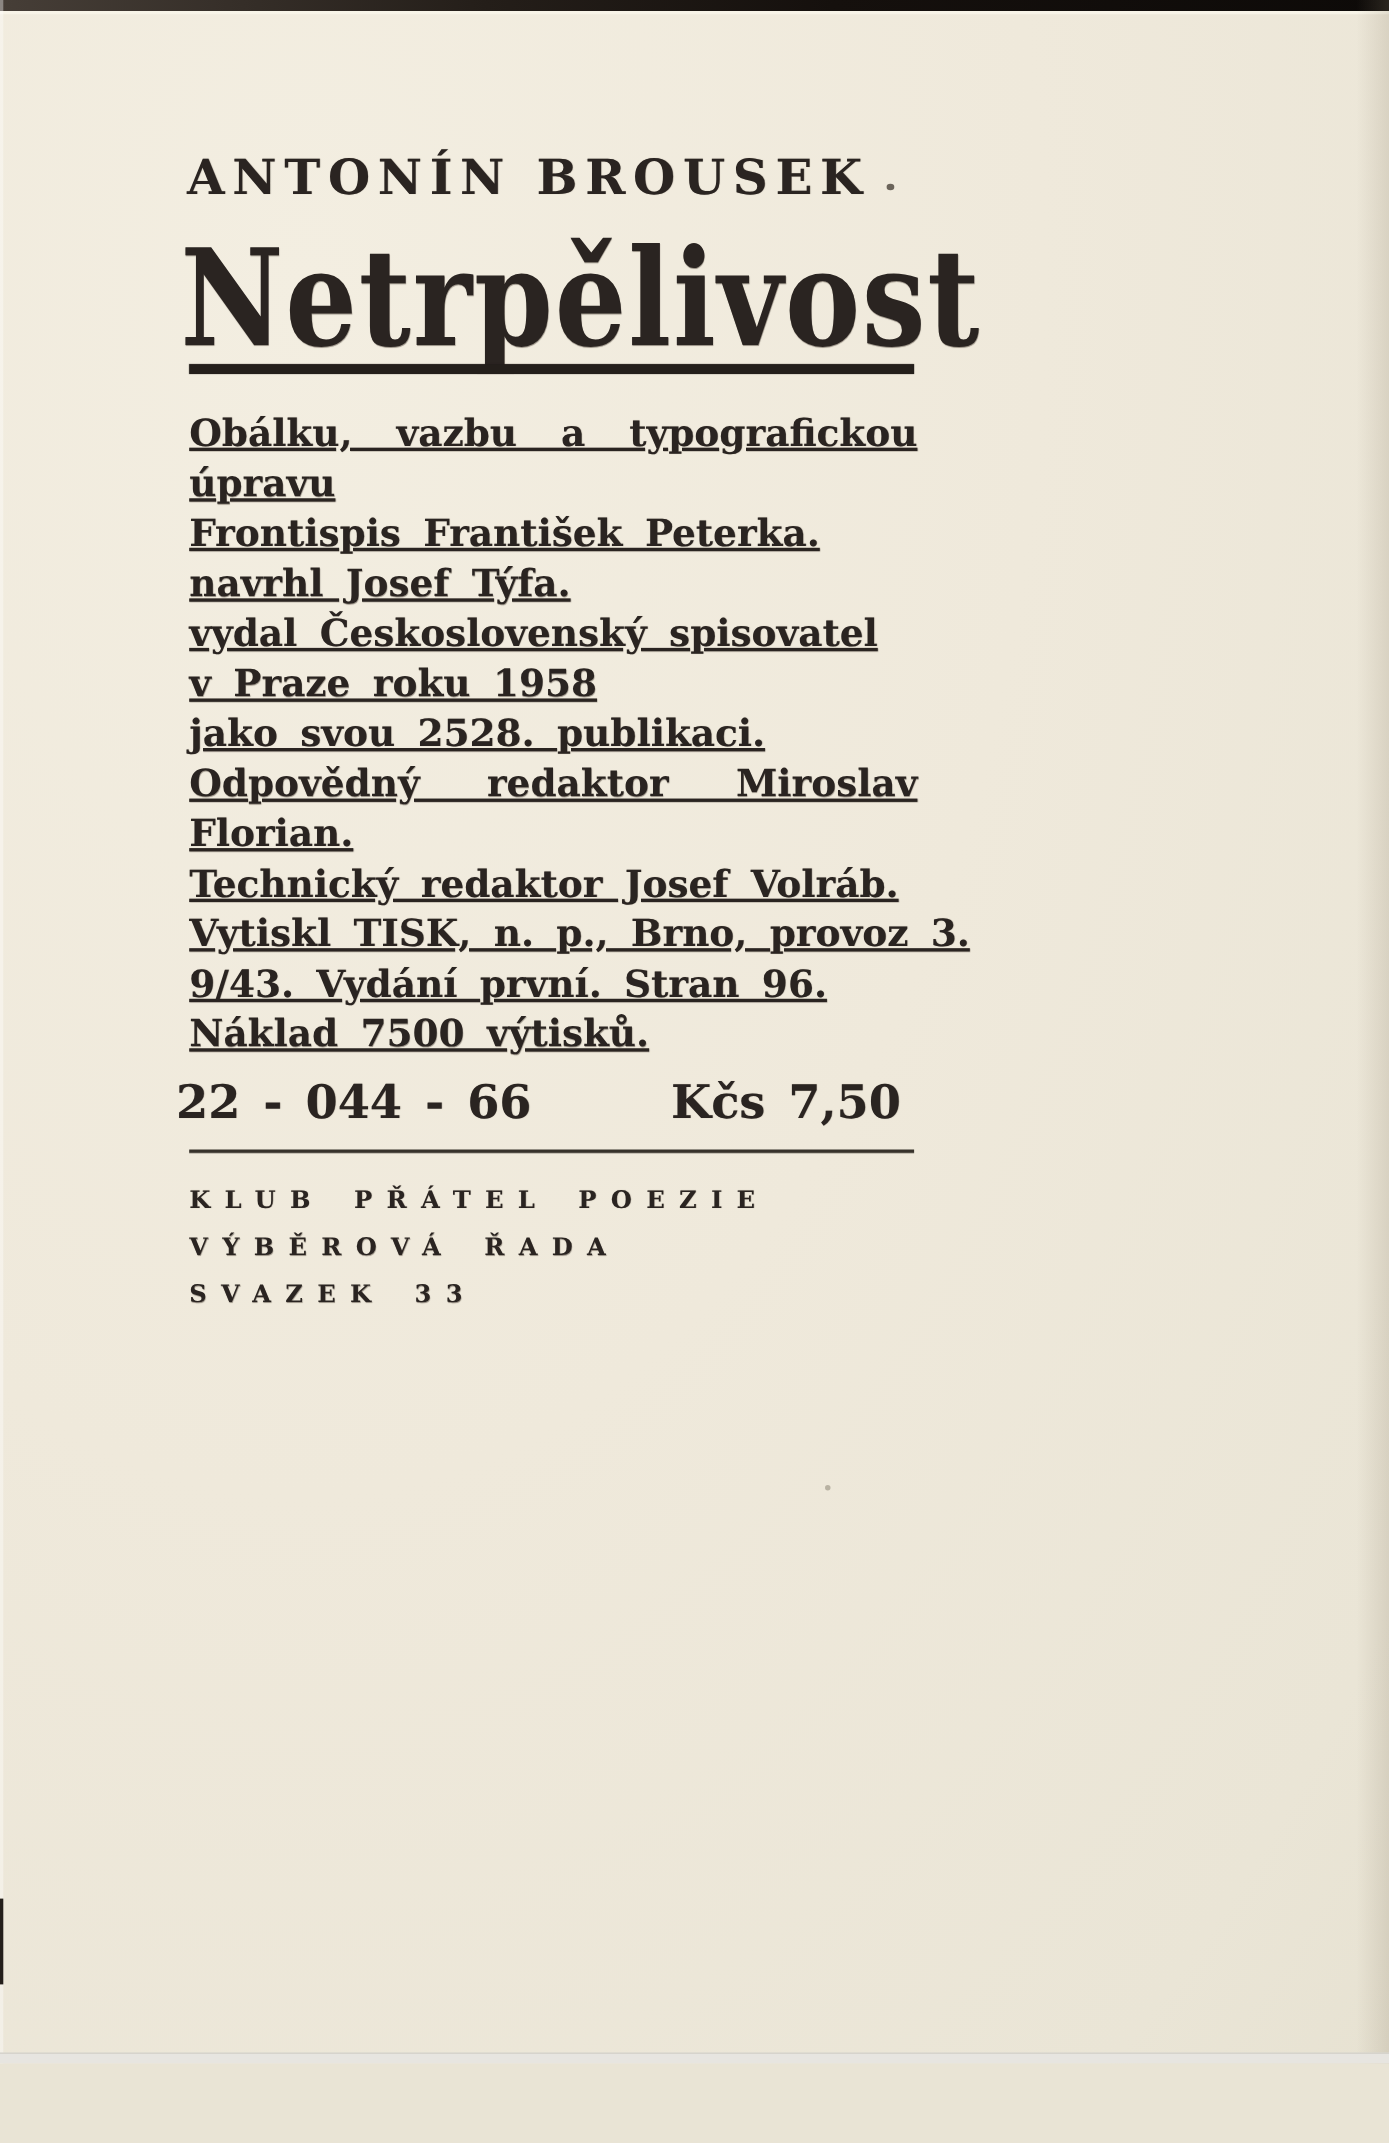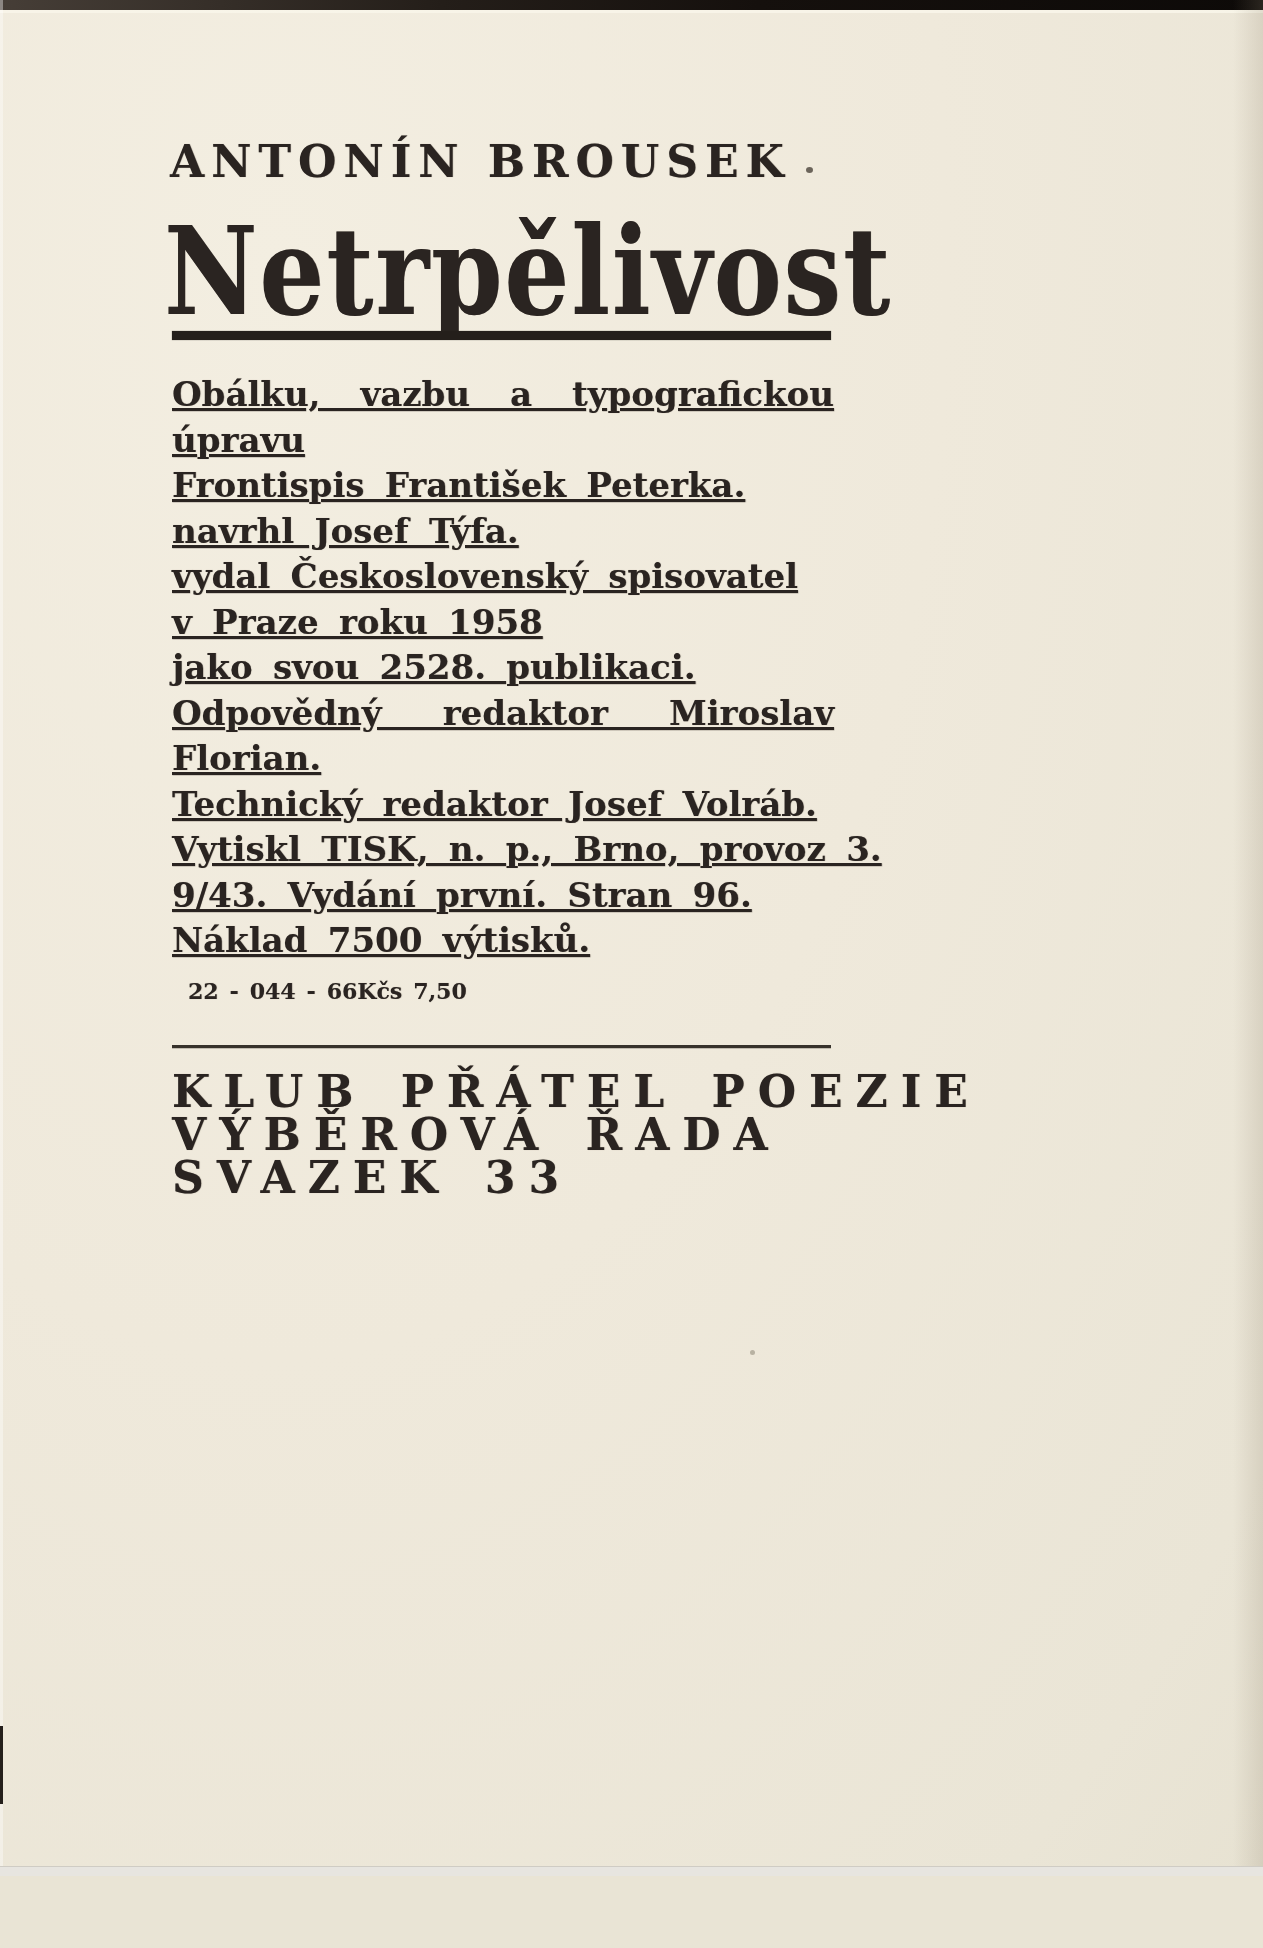--- a/index.html
+++ b/index.html
@@ -56,33 +56,33 @@
     box-shadow:0 0 1px rgba(36,31,27,.6);
   }
   .colophon{
     position:absolute;left:172px;top:372px;width:662px;
     font-weight:bold;font-size:34px;line-height:45.5px;
     word-spacing:0.25em;
   }
   .bline{white-space:nowrap;text-decoration:underline;}
   .bline.justify{white-space:normal;text-align:justify;text-align-last:justify;}
   .price-row{
-    position:absolute;left:188px;top:979px;width:659px;
-    display:flex;
-    font-weight:bold;font-size:22px;line-height:1.1;
+    position:absolute;left:160px;top:979px;width:659px;
+    display:flex;justify-content:space-between;
+    font-weight:bold;font-size:42px;line-height:1.1;
     word-spacing:0.15em;
   }
   .thin-rule{
     position:absolute;left:172px;top:1045px;width:659px;height:3px;
     background:#37322b;
     box-shadow:0 1px 0 rgba(55,50,43,.25);
   }
   .series{
     position:absolute;left:172px;top:1070px;width:760px;
-    font-weight:bold;font-size:44px;line-height:43px;
+    font-weight:bold;font-size:22px;line-height:43px;
     letter-spacing:13px;word-spacing:6px;
   }
   .sline{white-space:nowrap;}
   .speck-1{
     position:absolute;left:806px;top:167px;width:7px;height:6px;border-radius:50%;
     background:#4a423a;opacity:.8;
   }
   .speck-2{
     position:absolute;left:750px;top:1350px;width:5px;height:5px;border-radius:50%;
     background:#8d8574;opacity:.55;

